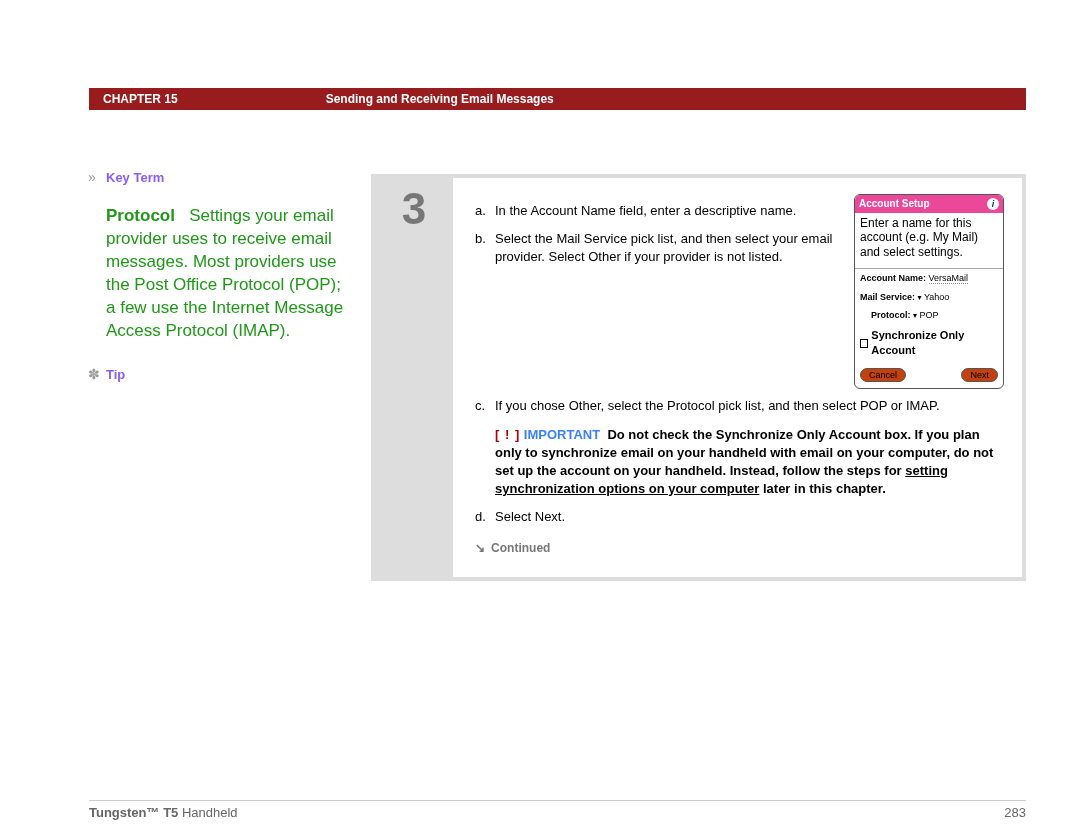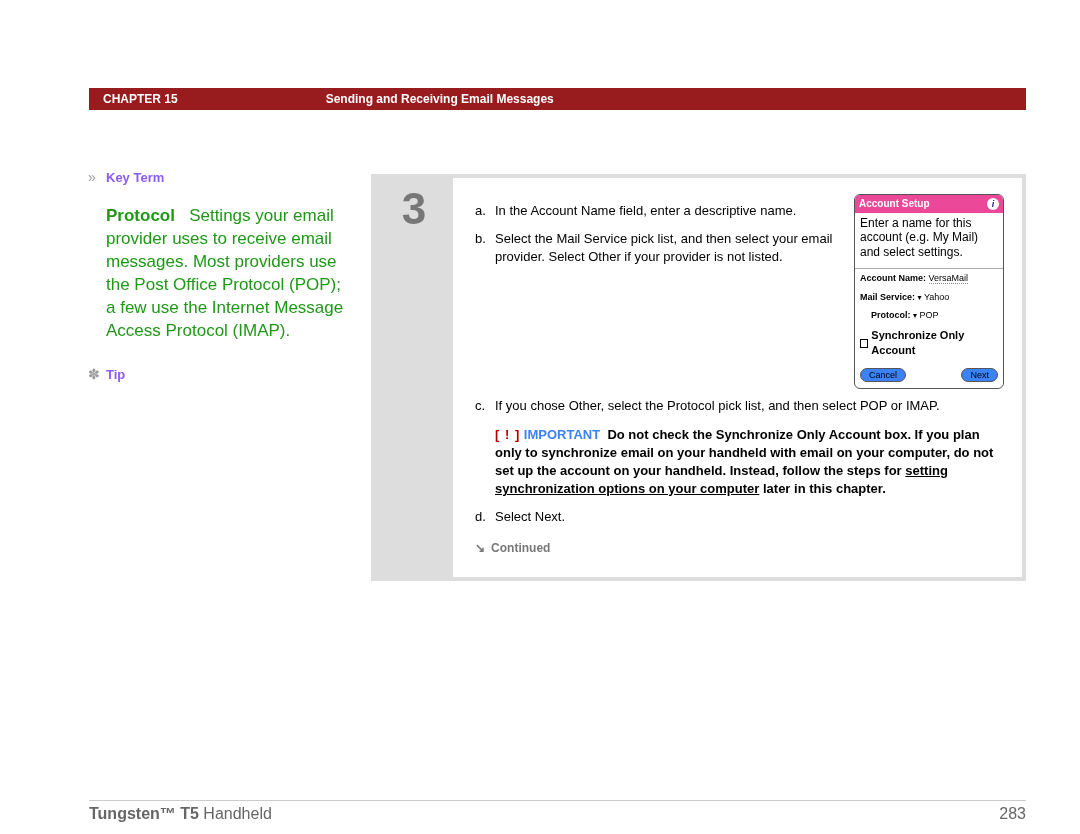--- a/index.html
+++ b/index.html
@@ -48,25 +48,25 @@
   .device .titlebar { background: #ec4899; color: #fff; font-weight: bold; padding: 2px 4px; display: flex; justify-content: space-between; align-items: center; border-radius: 5px 5px 0 0; font-size: 10px; gap: 8px; }
   .device .titlebar .info { width: 12px; height: 12px; border-radius: 50%; background: #fff; color: #1a2a8a; font-weight: bold; font-size: 9px; display: flex; align-items: center; justify-content: center; font-style: italic; }
   .device .hint { padding: 3px 5px 9px 5px; font-size: 12px; line-height: 1.2; border-bottom: 1px solid #aaa; }
   .device .field { padding: 3px 5px; font-size: 9px; }
   .device .field b { font-weight: bold; }
   .device .dotted { border-bottom: 1px dotted #888; }
   .device .dropdown-arrow { font-size: 8px; }
   .device .checkbox-row { padding: 3px 5px; font-weight: bold; font-size: 11px; display: flex; align-items: center; gap: 3px; }
   .device .checkbox-row .cb { width: 9px; height: 9px; border: 1px solid #000; display: inline-block; }
   .device .buttons { display: flex; justify-content: space-between; padding: 6px 5px 2px 5px; }
-  .device .btn { border: 1px solid #555; border-radius: 10px; padding: 0 8px; font-size: 9px; background: #3b82f6; }
+  .device .btn { border: 1px solid #555; border-radius: 10px; padding: 0 8px; font-size: 9px; background: #c2410c; }
   .device .indent { padding-left: 16px; }
 
   
-  .footer { position: absolute; left: 89px; right: 54px; top: 800px; border-top: 1px solid #ccc; padding-top: 4px; display: flex; justify-content: space-between; font-size: 16px; color: #666; }
+  .footer { position: absolute; left: 89px; right: 54px; top: 800px; border-top: 1px solid #ccc; padding-top: 4px; display: flex; justify-content: space-between; font-size: 13px; color: #666; }
   .footer .prod b { font-weight: bold; color: #666; }
 </style>
 </head>
 <body>
 
 <div class="page">
 
   <div class="header-bar">
     <span class="chapter">CHAPTER 15</span>
     <span class="chapter-title">Sending and Receiving Email Messages</span>

